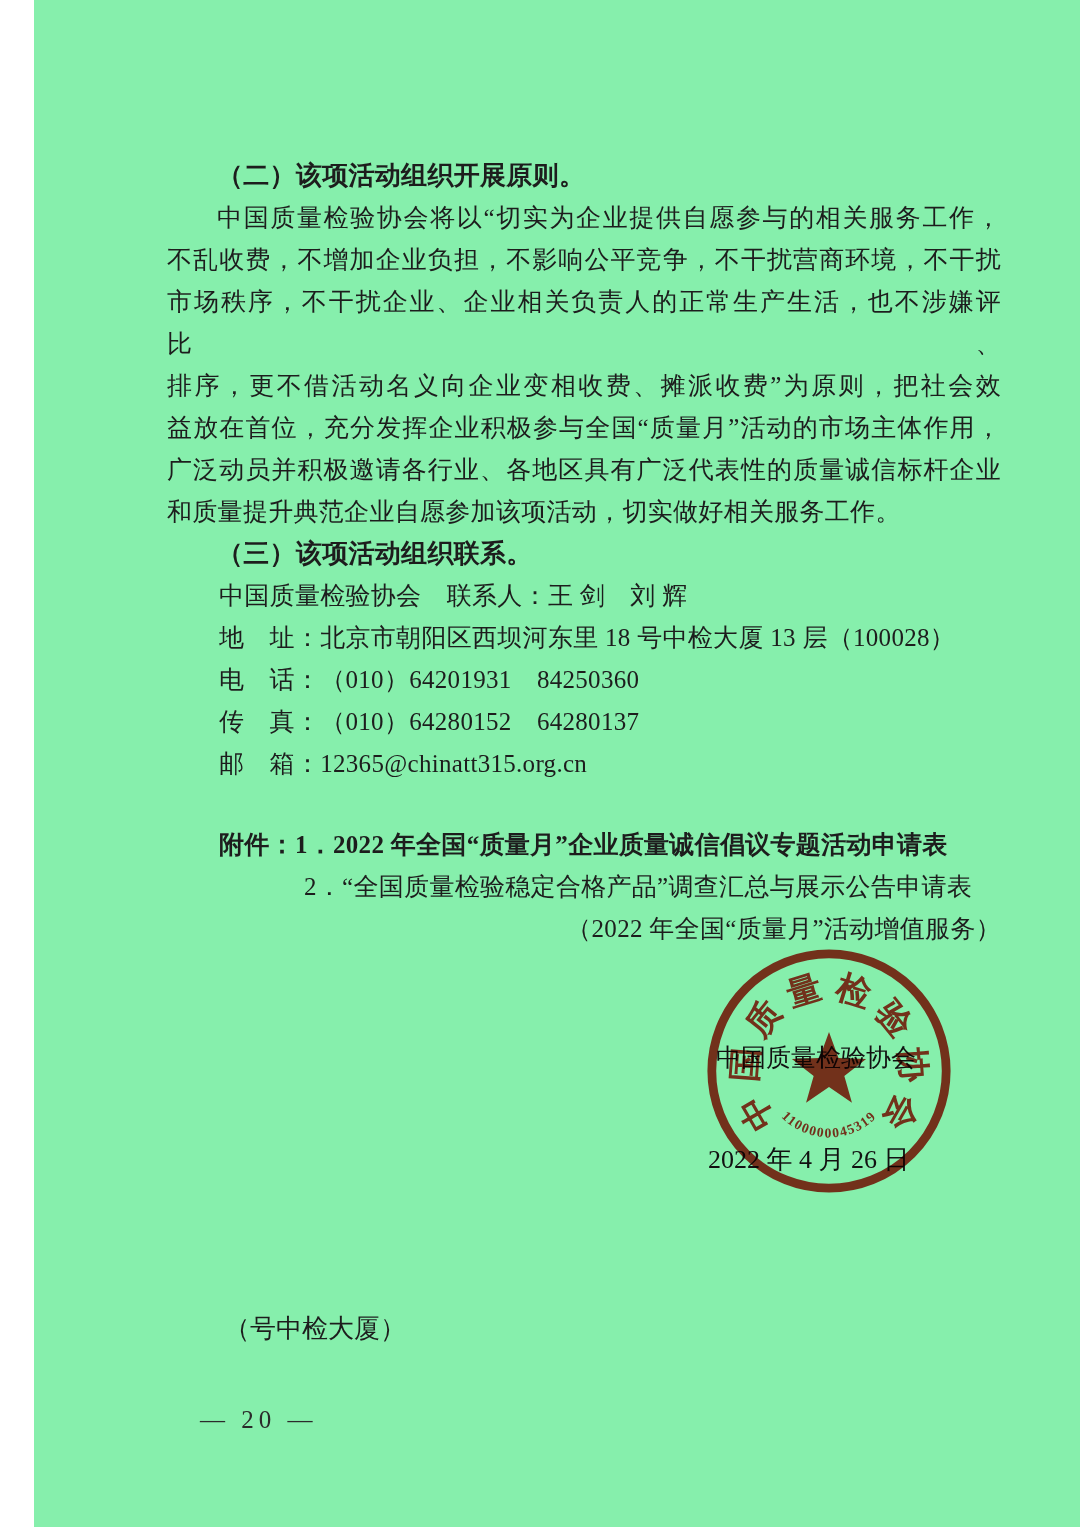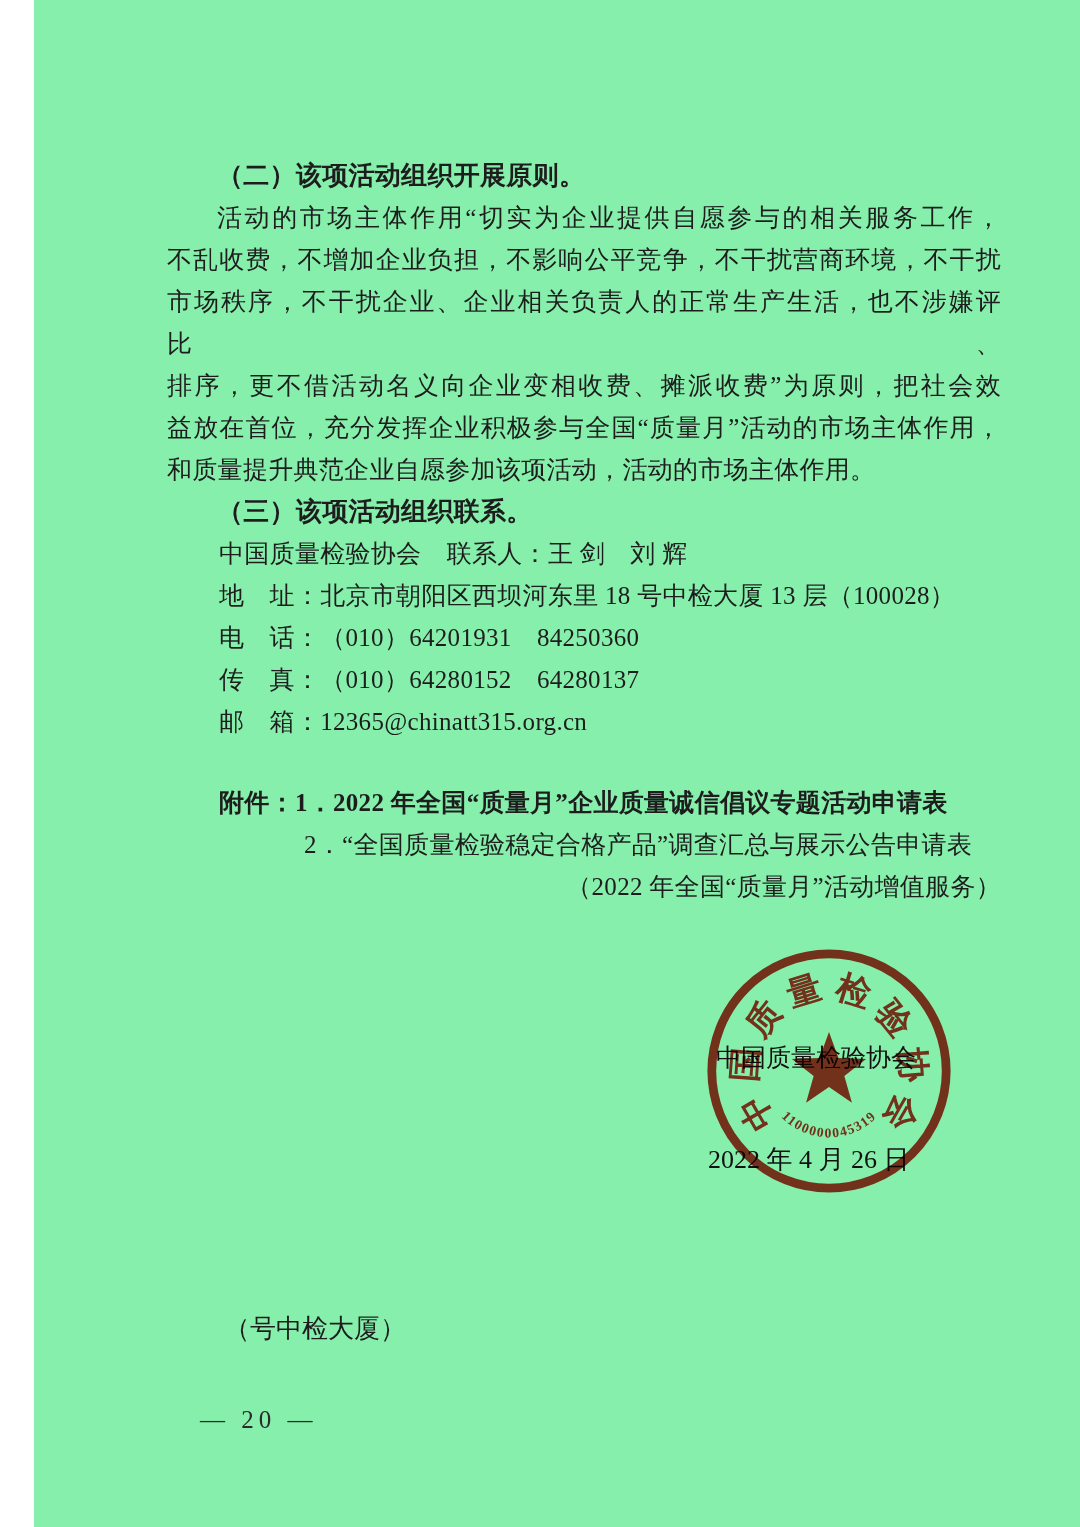--- a/index.html
+++ b/index.html
@@ -99,26 +99,27 @@
 </style>
 </head>
 <body>
 
 <div class="sheet">
 
   <div class="textcol">
 
     <div class="ln heading">（二）该项活动组织开展原则。</div>
 
-    <div class="ln just indent">活动的市场主体作用“切实为企业提供自愿参与的相关服务工作，</div>
+    <div class="ln just indent">中国质量检验协会将以“切实为企业提供自愿参与的相关服务工作，</div>
     <div class="ln just">不乱收费，不增加企业负担，不影响公平竞争，不干扰营商环境，不干扰</div>
     <div class="ln just">市场秩序，不干扰企业、企业相关负责人的正常生产生活，也不涉嫌评比、</div>
     <div class="ln just">排序，更不借活动名义向企业变相收费、摊派收费”为原则，把社会效</div>
     <div class="ln just">益放在首位，充分发挥企业积极参与全国“质量月”活动的市场主体作用，</div>
-    <div class="ln">和质量提升典范企业自愿参加该项活动，活动的市场主体作用。</div>
+    <div class="ln just">广泛动员并积极邀请各行业、各地区具有广泛代表性的质量诚信标杆企业</div>
+    <div class="ln">和质量提升典范企业自愿参加该项活动，切实做好相关服务工作。</div>
 
     <div class="ln heading">（三）该项活动组织联系。</div>
 
     <div class="ln contact">中国质量检验协会　联系人：王 剑　刘 辉</div>
     <div class="ln contact">地　址：北京市朝阳区西坝河东里 18 号中检大厦 13 层（100028）</div>
     <div class="ln contact">电　话：（010）64201931　84250360</div>
     <div class="ln contact">传　真：（010）64280152　64280137</div>
     <div class="ln contact">邮　箱：12365@chinatt315.org.cn</div>
 
     <div class="attach-block">

